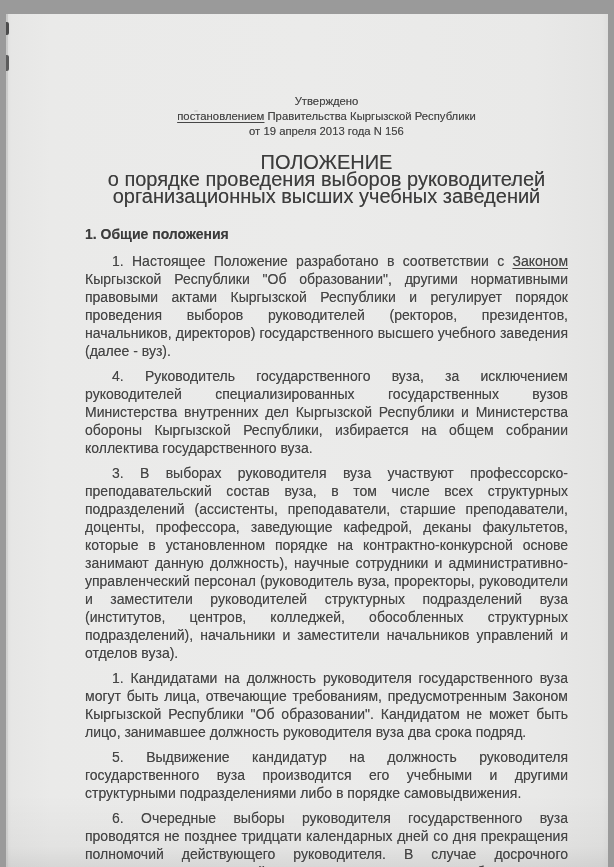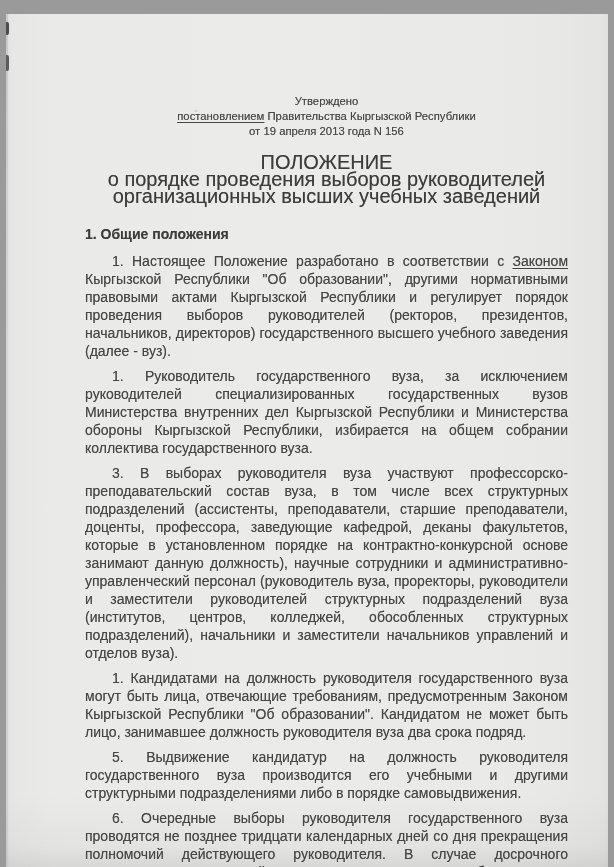--- a/index.html
+++ b/index.html
@@ -94,21 +94,21 @@
 
     <div class="doc-title">
       <div>ПОЛОЖЕНИЕ</div>
       <div>о порядке проведения выборов руководителей</div>
       <div>организационных высших учебных заведений</div>
     </div>
 
     <h2 class="sec" id="sec1">1. Общие положения</h2>
 
     <p class="body"><span>1. Настоящее Положение разработано в соответствии с </span><span class="u">Законом</span><span> Кыргызской Республики "Об образовании", другими нормативными правовыми актами Кыргызской Республики и регулирует порядок проведения выборов руководителей (ректоров, президентов, начальников, директоров) государственного высшего учебного заведения (далее - вуз).</span></p>
-    <p class="body"><span>1. Руководитель государственного вуза, за исключением руководителей специализированных государственных вузов Министерства внутренних дел Кыргызской Республики и Министерства обороны Кыргызской Республики, избирается на общем собрании коллектива государственного вуза.</span></p>
+    <p class="body"><span>4. Руководитель государственного вуза, за исключением руководителей специализированных государственных вузов Министерства внутренних дел Кыргызской Республики и Министерства обороны Кыргызской Республики, избирается на общем собрании коллектива государственного вуза.</span></p>
     <p class="body"><span>3. В выборах руководителя вуза участвуют профессорско-преподавательский состав вуза, в том числе всех структурных подразделений (ассистенты, преподаватели, старшие преподаватели, доценты, профессора, заведующие кафедрой, деканы факультетов, которые в установленном порядке на контрактно-конкурсной основе занимают данную должность), научные сотрудники и административно-управленческий персонал (руководитель вуза, проректоры, руководители и заместители руководителей структурных подразделений вуза (институтов, центров, колледжей, обособленных структурных подразделений), начальники и заместители начальников управлений и отделов вуза).</span></p>
     <p class="body"><span>1. Кандидатами на должность руководителя государственного вуза могут быть лица, отвечающие требованиям, предусмотренным Законом Кыргызской Республики "Об образовании". Кандидатом не может быть лицо, занимавшее должность руководителя вуза два срока подряд.</span></p>
     <p class="body"><span>5. Выдвижение кандидатур на должность руководителя государственного вуза производится его учебными и другими структурными подразделениями либо в порядке самовыдвижения.</span></p>
     <p class="body"><span>6. Очередные выборы руководителя государственного вуза проводятся не позднее тридцати календарных дней со дня прекращения полномочий действующего руководителя. В случае досрочного прекращения полномочий прежнего руководителя выборы нового руководителя государственного вуза должны быть проведены не позднее шестидесяти дней со дня прекращения полномочий.</span></p>
 
     <h2 class="sec" id="sec2">2. Организационный комитет по выбору руководителя</h2>
 
     <p class="body"><span>7. Для решения организационных вопросов по проведению выборов руководителя в вузе создается организационный комитет (далее - оргкомитет).</span></p>
 
   </div>

